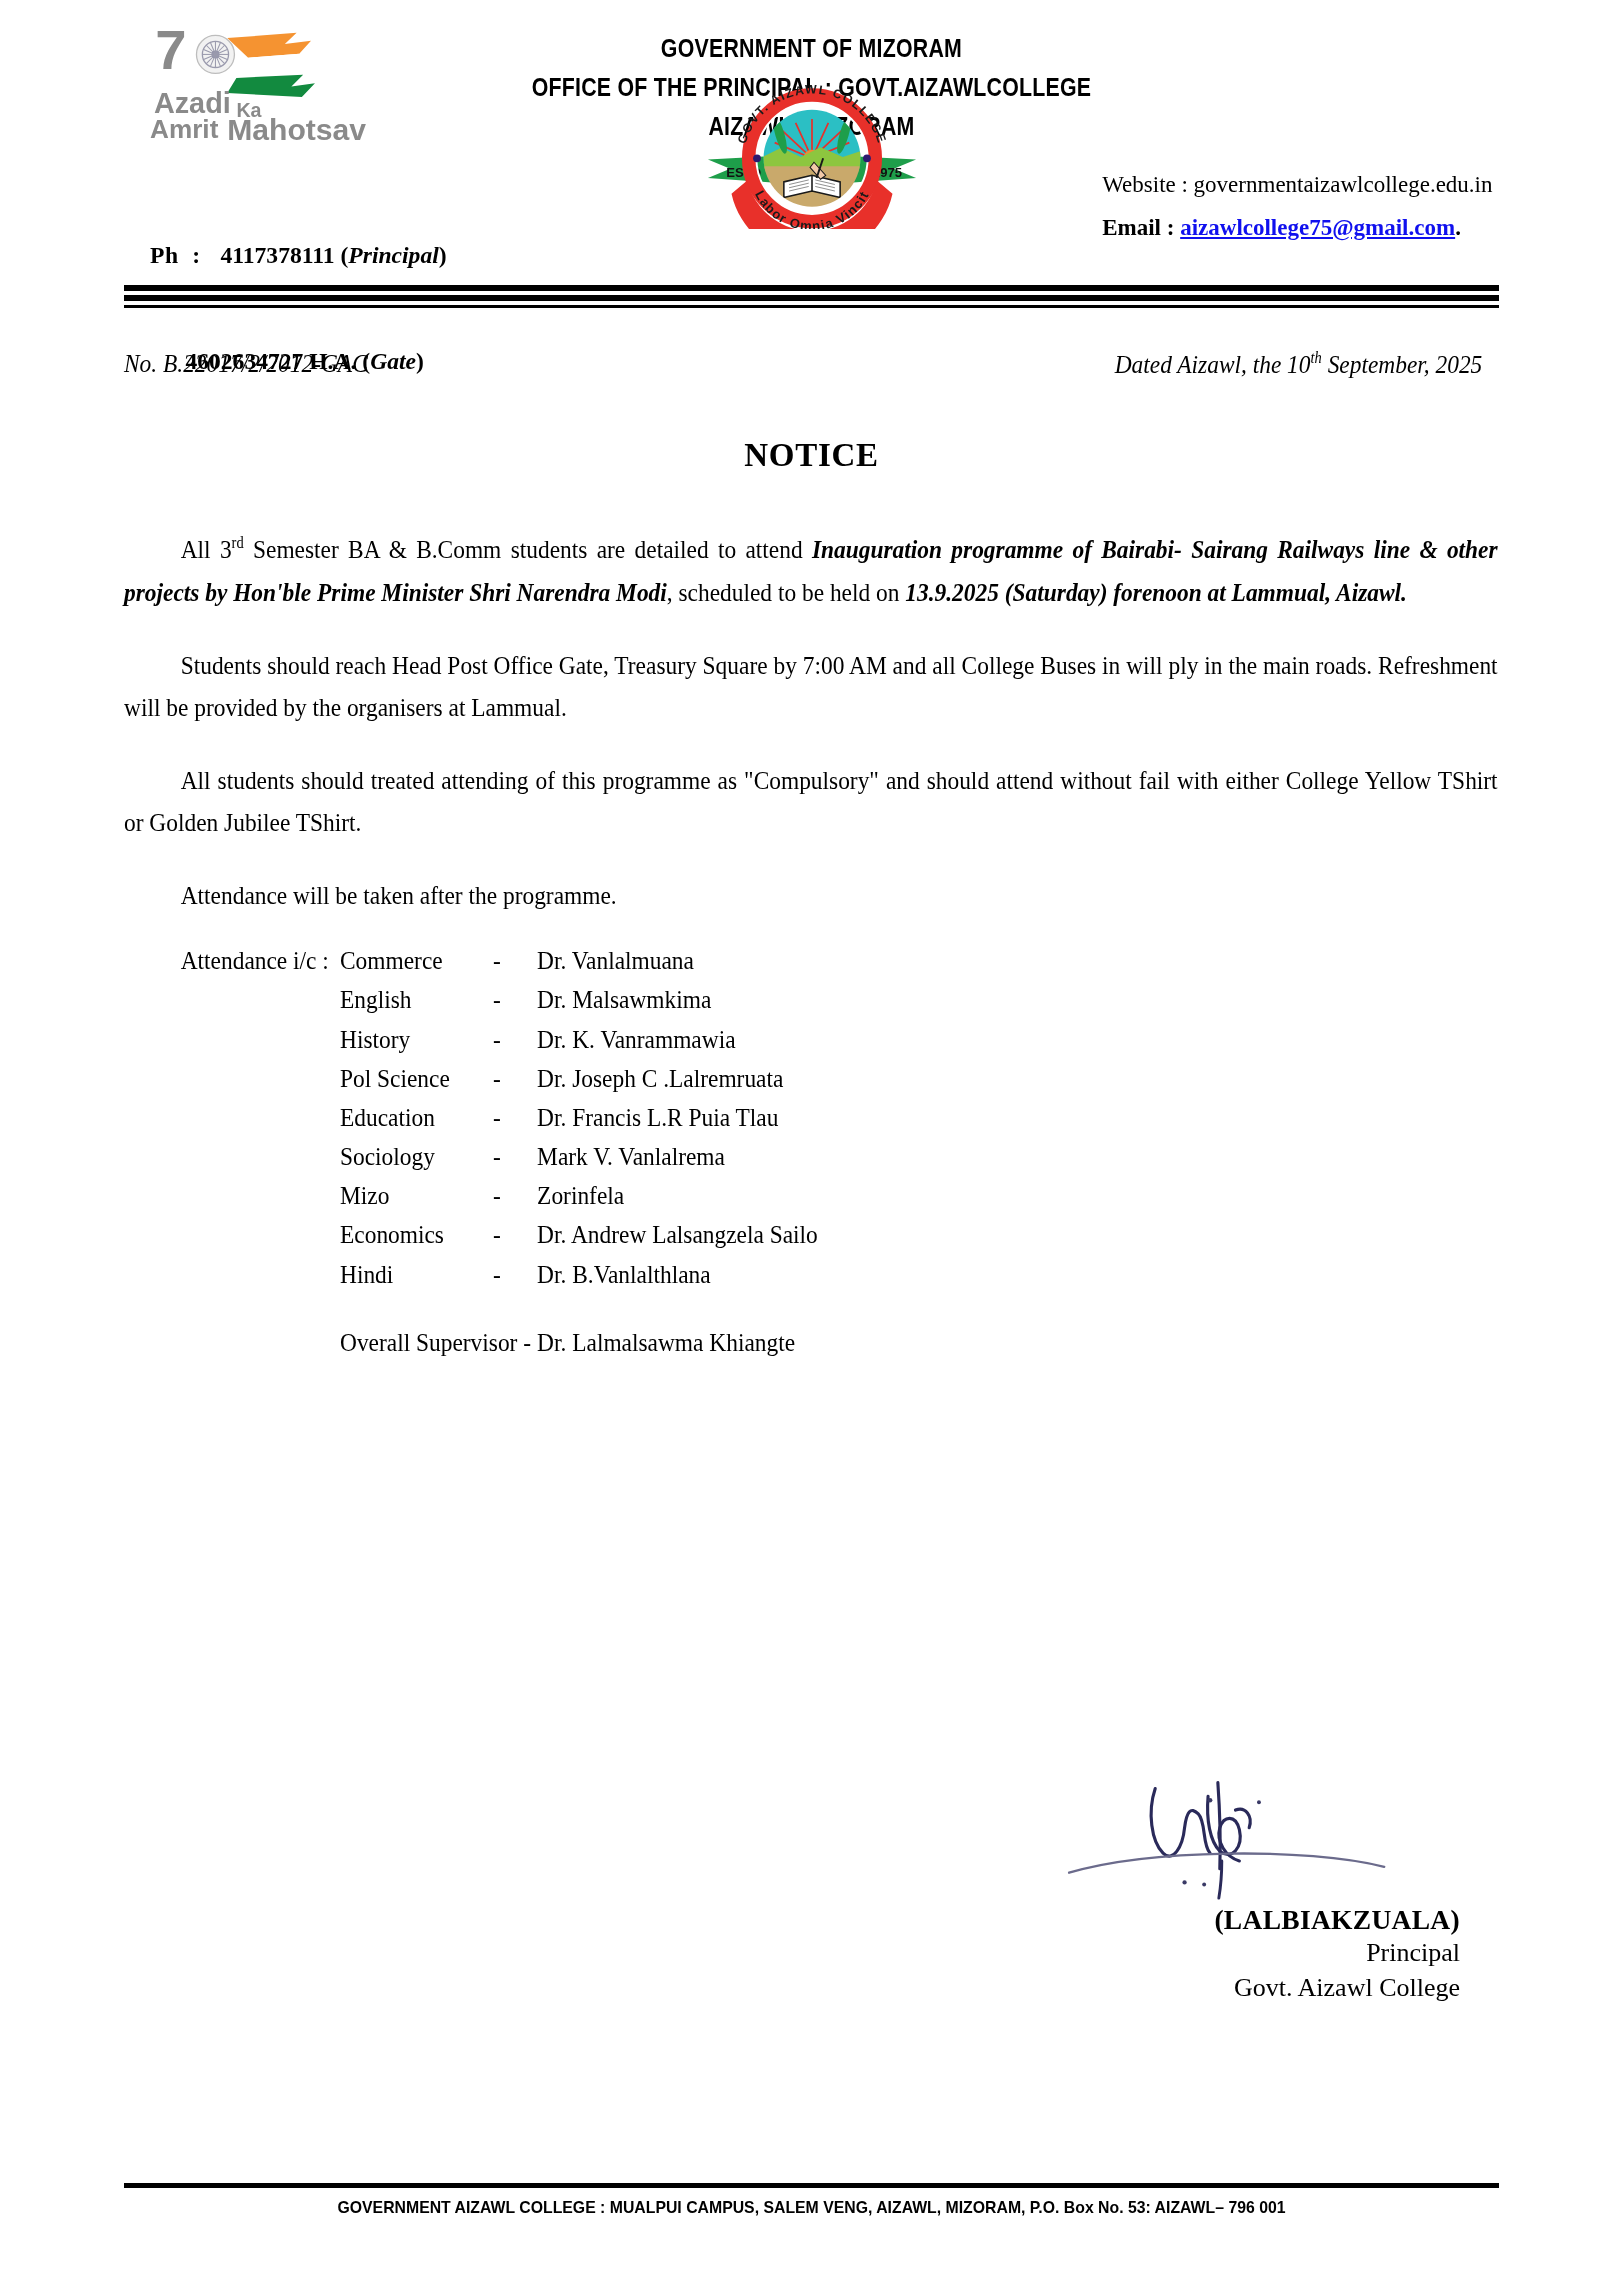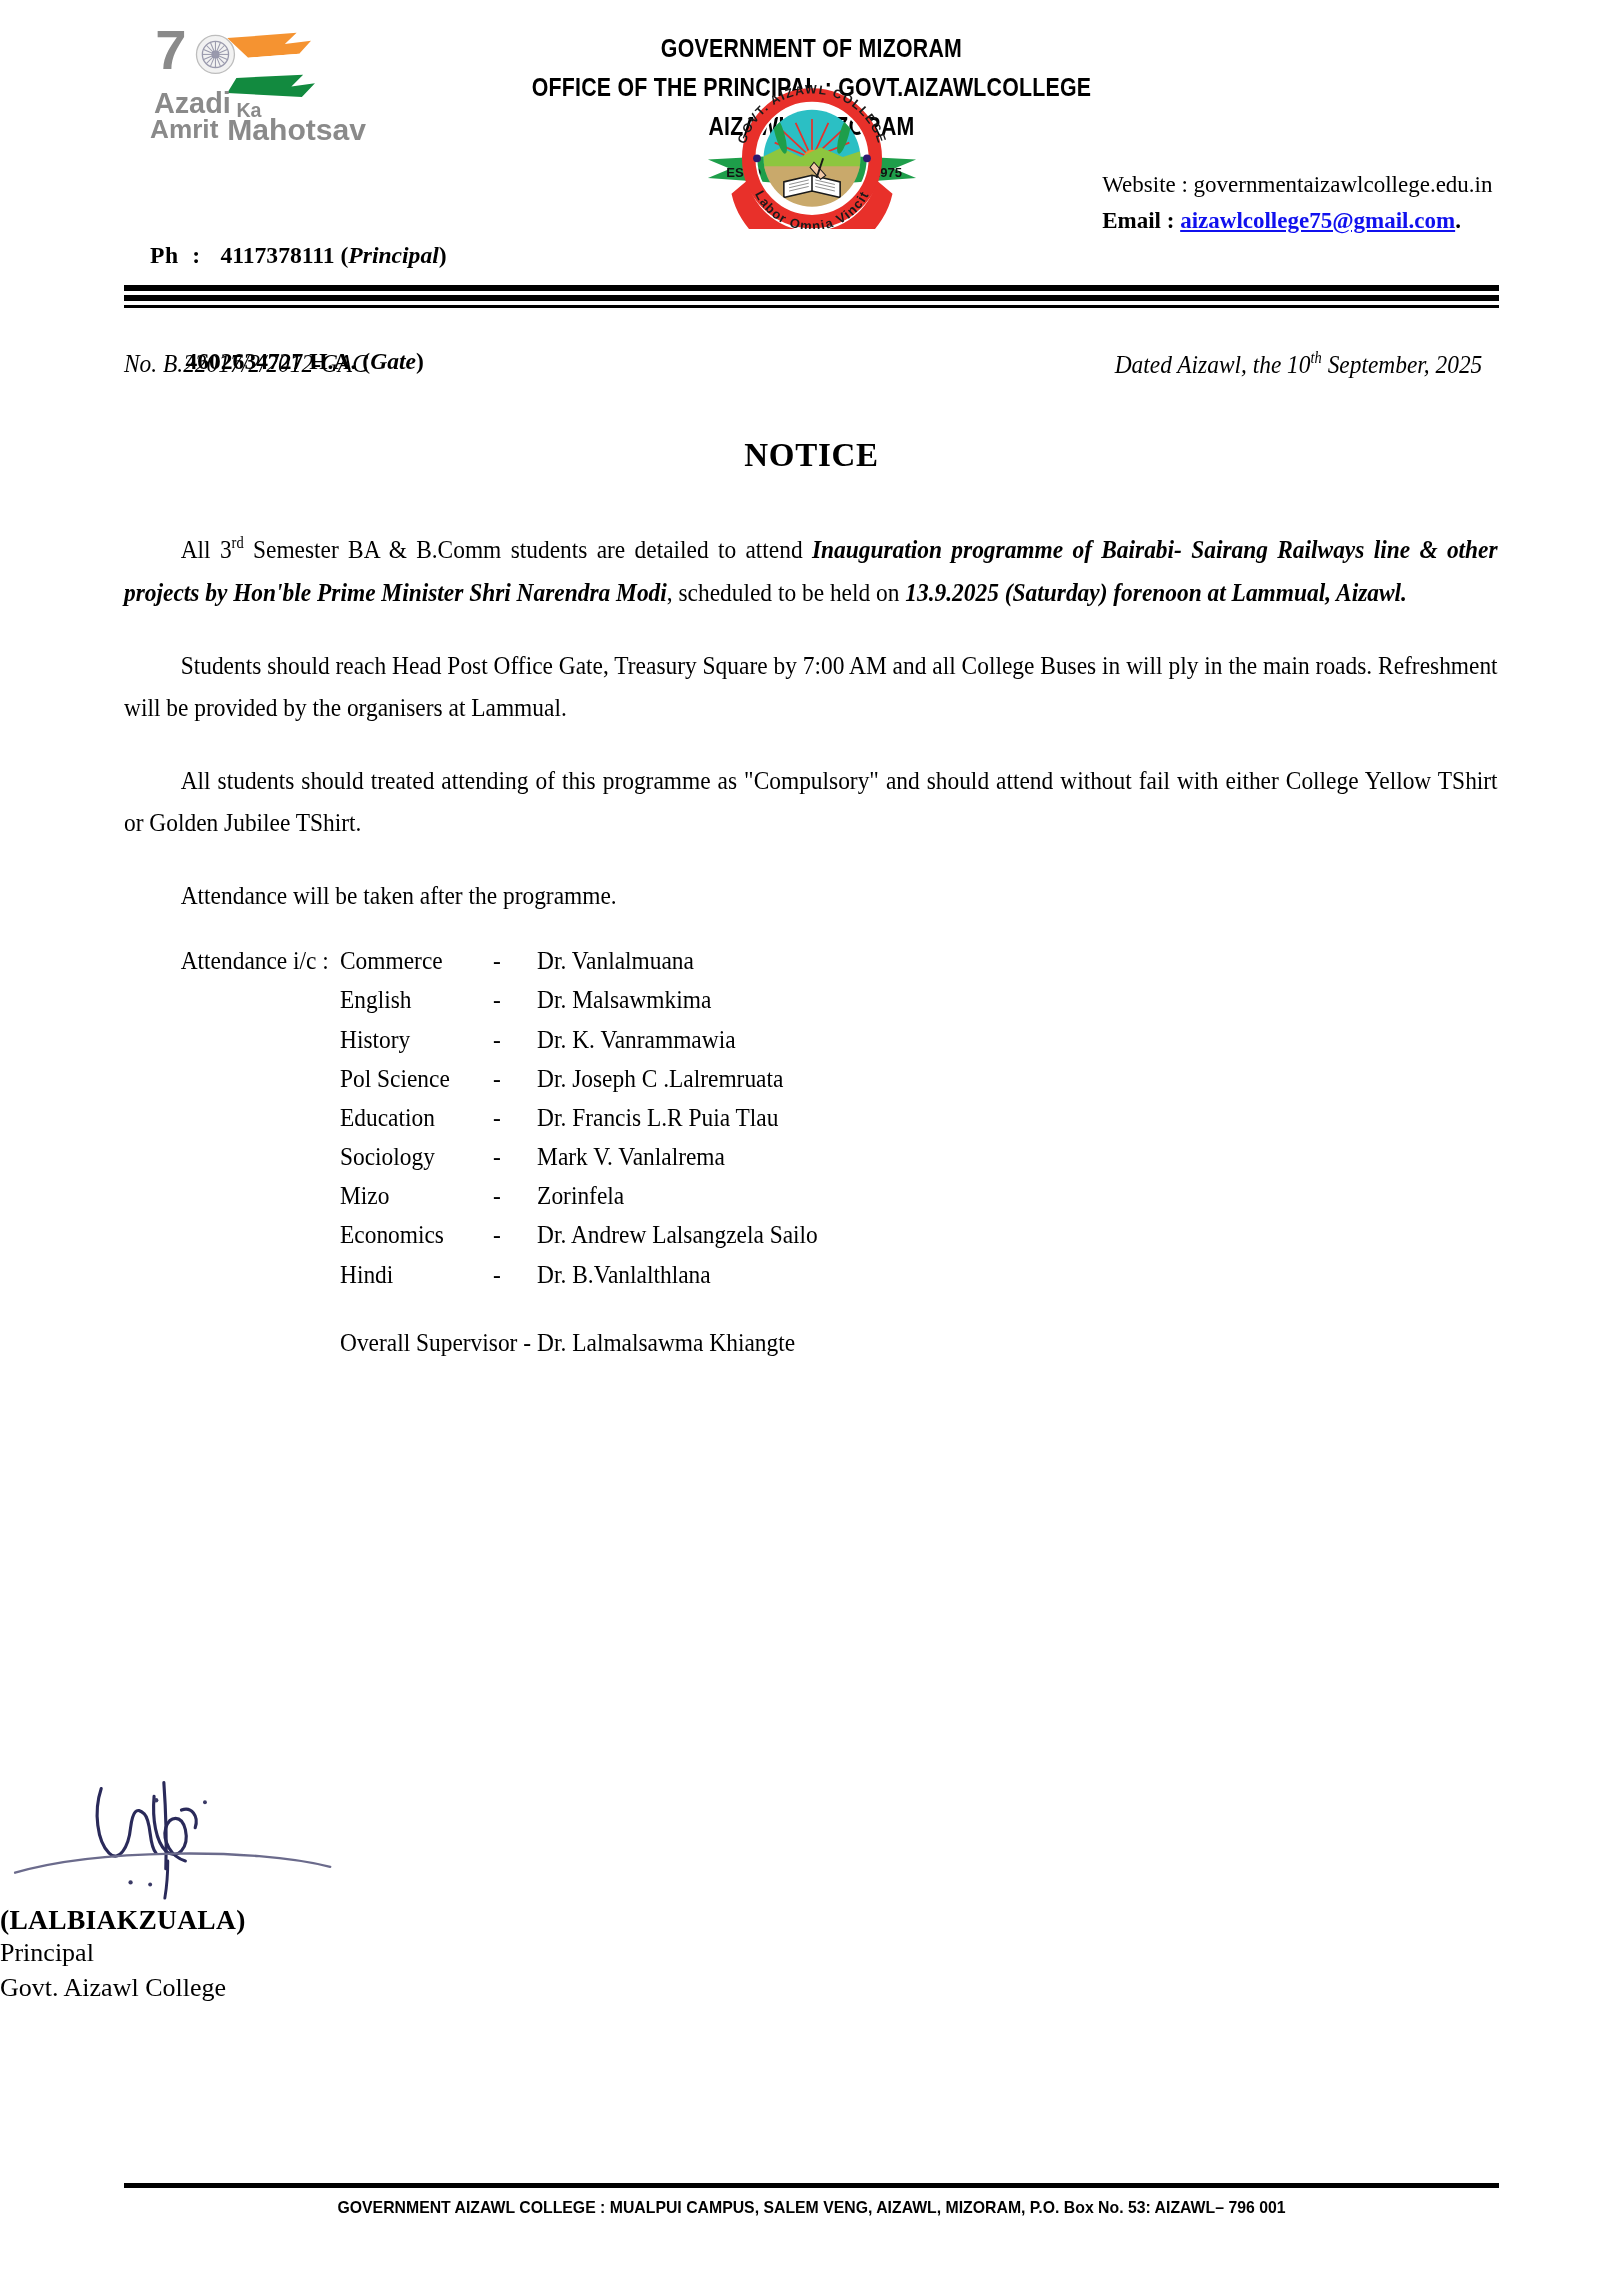--- a/index.html
+++ b/index.html
@@ -39,21 +39,21 @@
   }
   .phones {
     font-size:23.6px; font-weight:bold; line-height:1.5;
     padding-left:26px; white-space:pre;
   }
   .phones .lbl { letter-spacing:0.7px; }
   .phones em { font-style:italic; }
   .web {
     font-size:23px; line-height:1.55; padding-right:6.5px;
   }
-  .web .ln2 { font-weight:bold; }
+  .web .ln2 { font-weight:bold;margin-top:7px; }
   .web .maillink { color:#1010ee; text-decoration:underline; font-weight:bold; }
 
   .seal { position:absolute; left:50%; top:85px; transform:translateX(-50%); width:216px; height:144px; }
   .seal svg { width:100%; height:100%; display:block; }
 
   .divider { margin-top:3.9px; }
   .divider .bar1 { height:5.9px; background:#000; }
   .divider .gap1 { height:3.9px; background:#fff; }
   .divider .bar2 { height:5.9px; background:#000; }
   .divider .gap2 { height:4.6px; background:#fff; }
@@ -100,21 +100,21 @@
   .att-table td { padding:0 0 9.2px 0; vertical-align:top; white-space:nowrap; }
   .att-table td.c-lead { width:177px; }
   .att-table td.c-dept { width:170px; }
   .att-table td.c-dash { width:49px; }
   .att-table tr.spacer td { height:29px; padding:0; }
   .sup-row td { padding-top:0; }
 
   
   .sign-wrap {
     position:absolute; left:0; right:124px; top:1767px;
-    text-align:left;
+    text-align:right;
   }
   .sign-inner { display:inline-block; width:406px; margin-right:39px; }
   .sig-img { height:137px; position:relative; }
   .sig-img svg { width:100%; height:100%; display:block; }
   .sig-name { font-weight:bold; font-size:27.5px; letter-spacing:0.3px; }
   .sig-role { font-size:26px; line-height:1.33; }
 
   
   .footer {
     position:absolute; left:124px; right:124px; bottom:77px;

